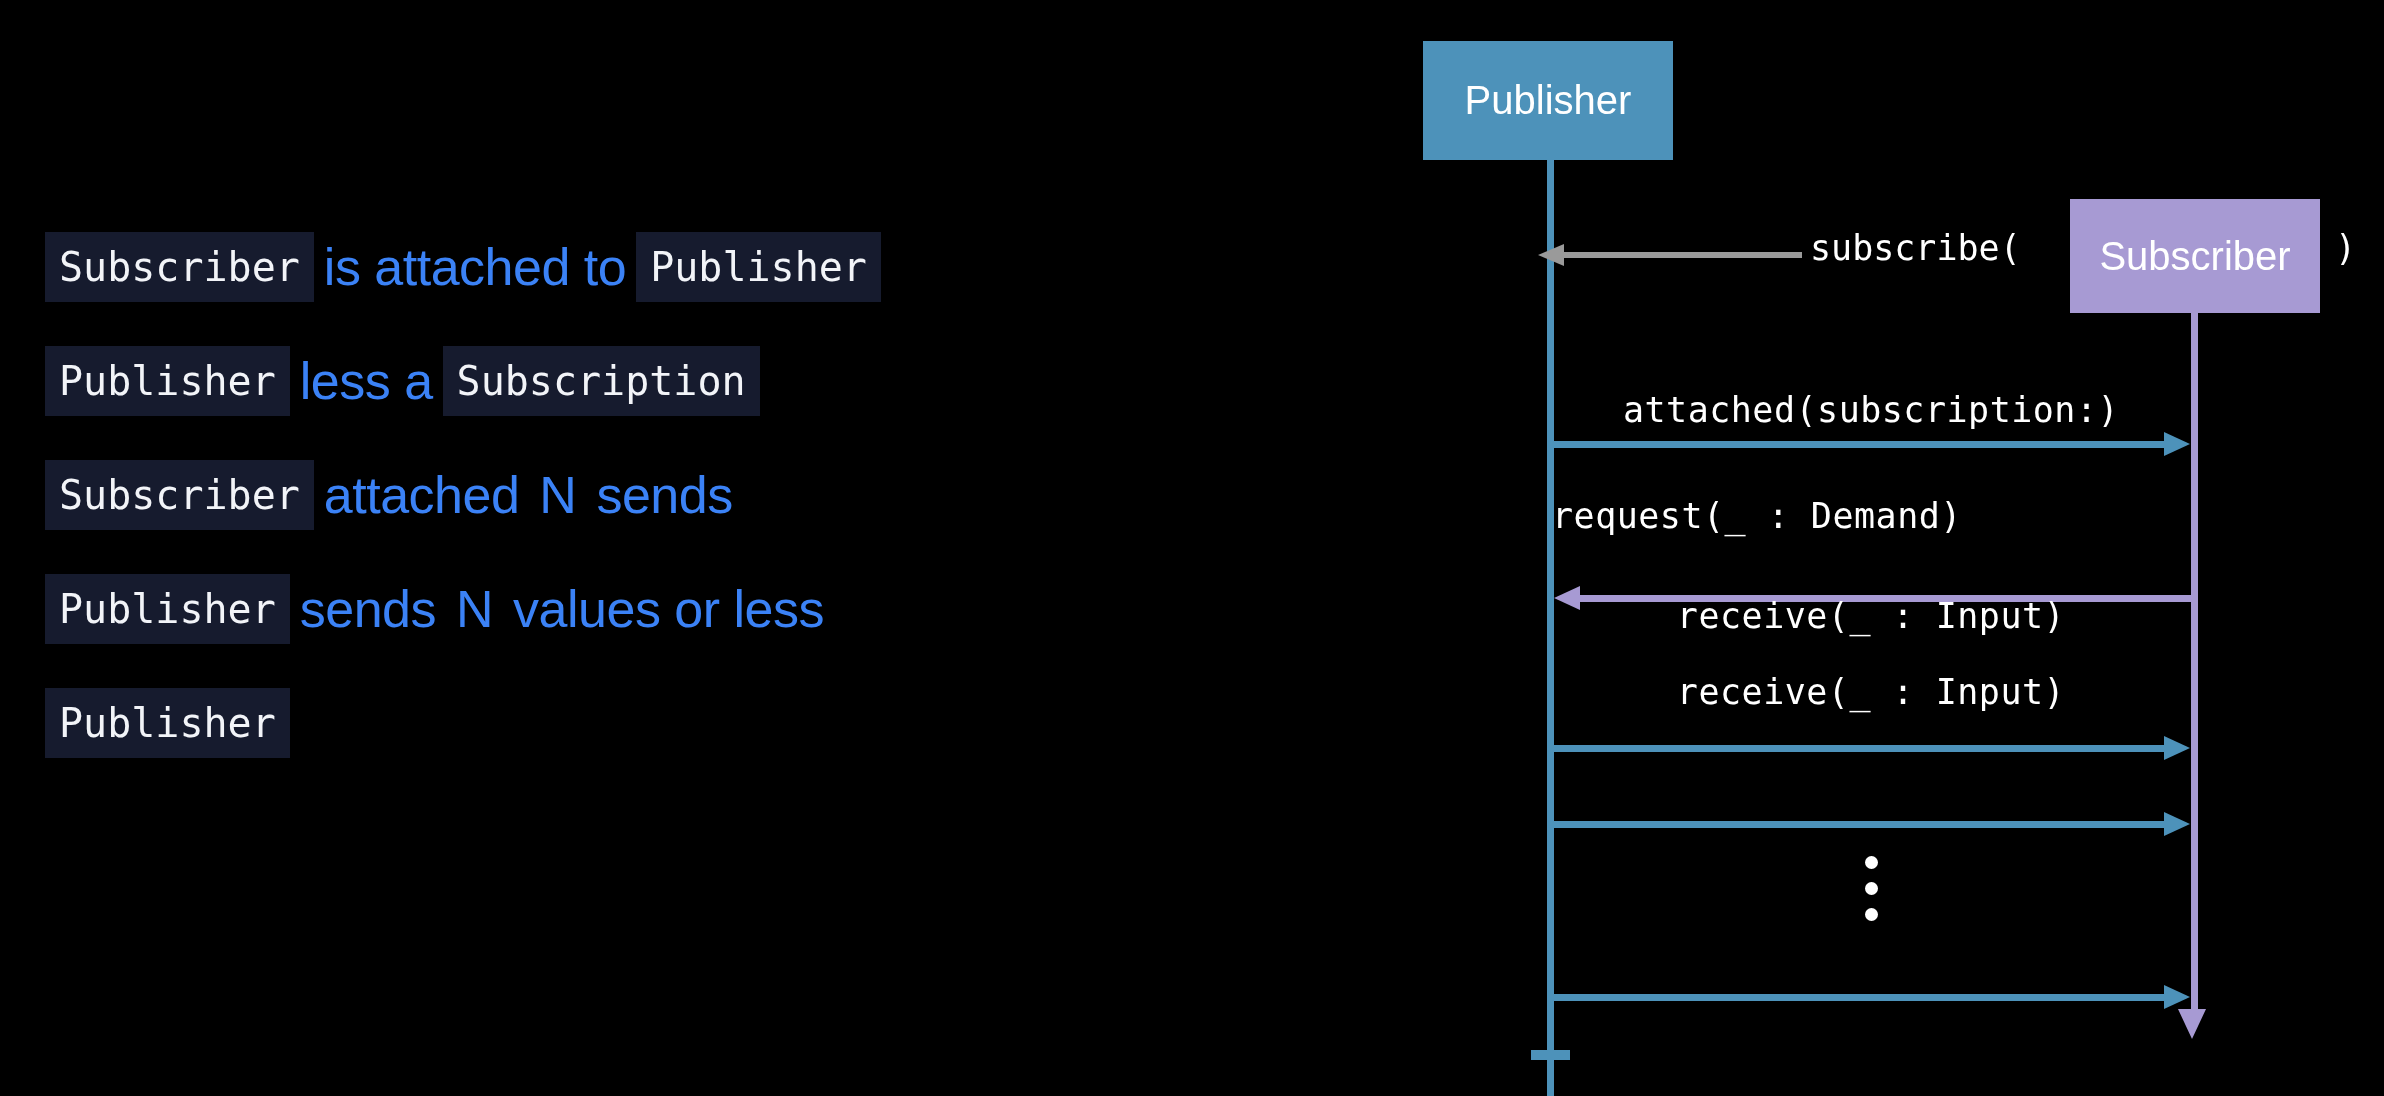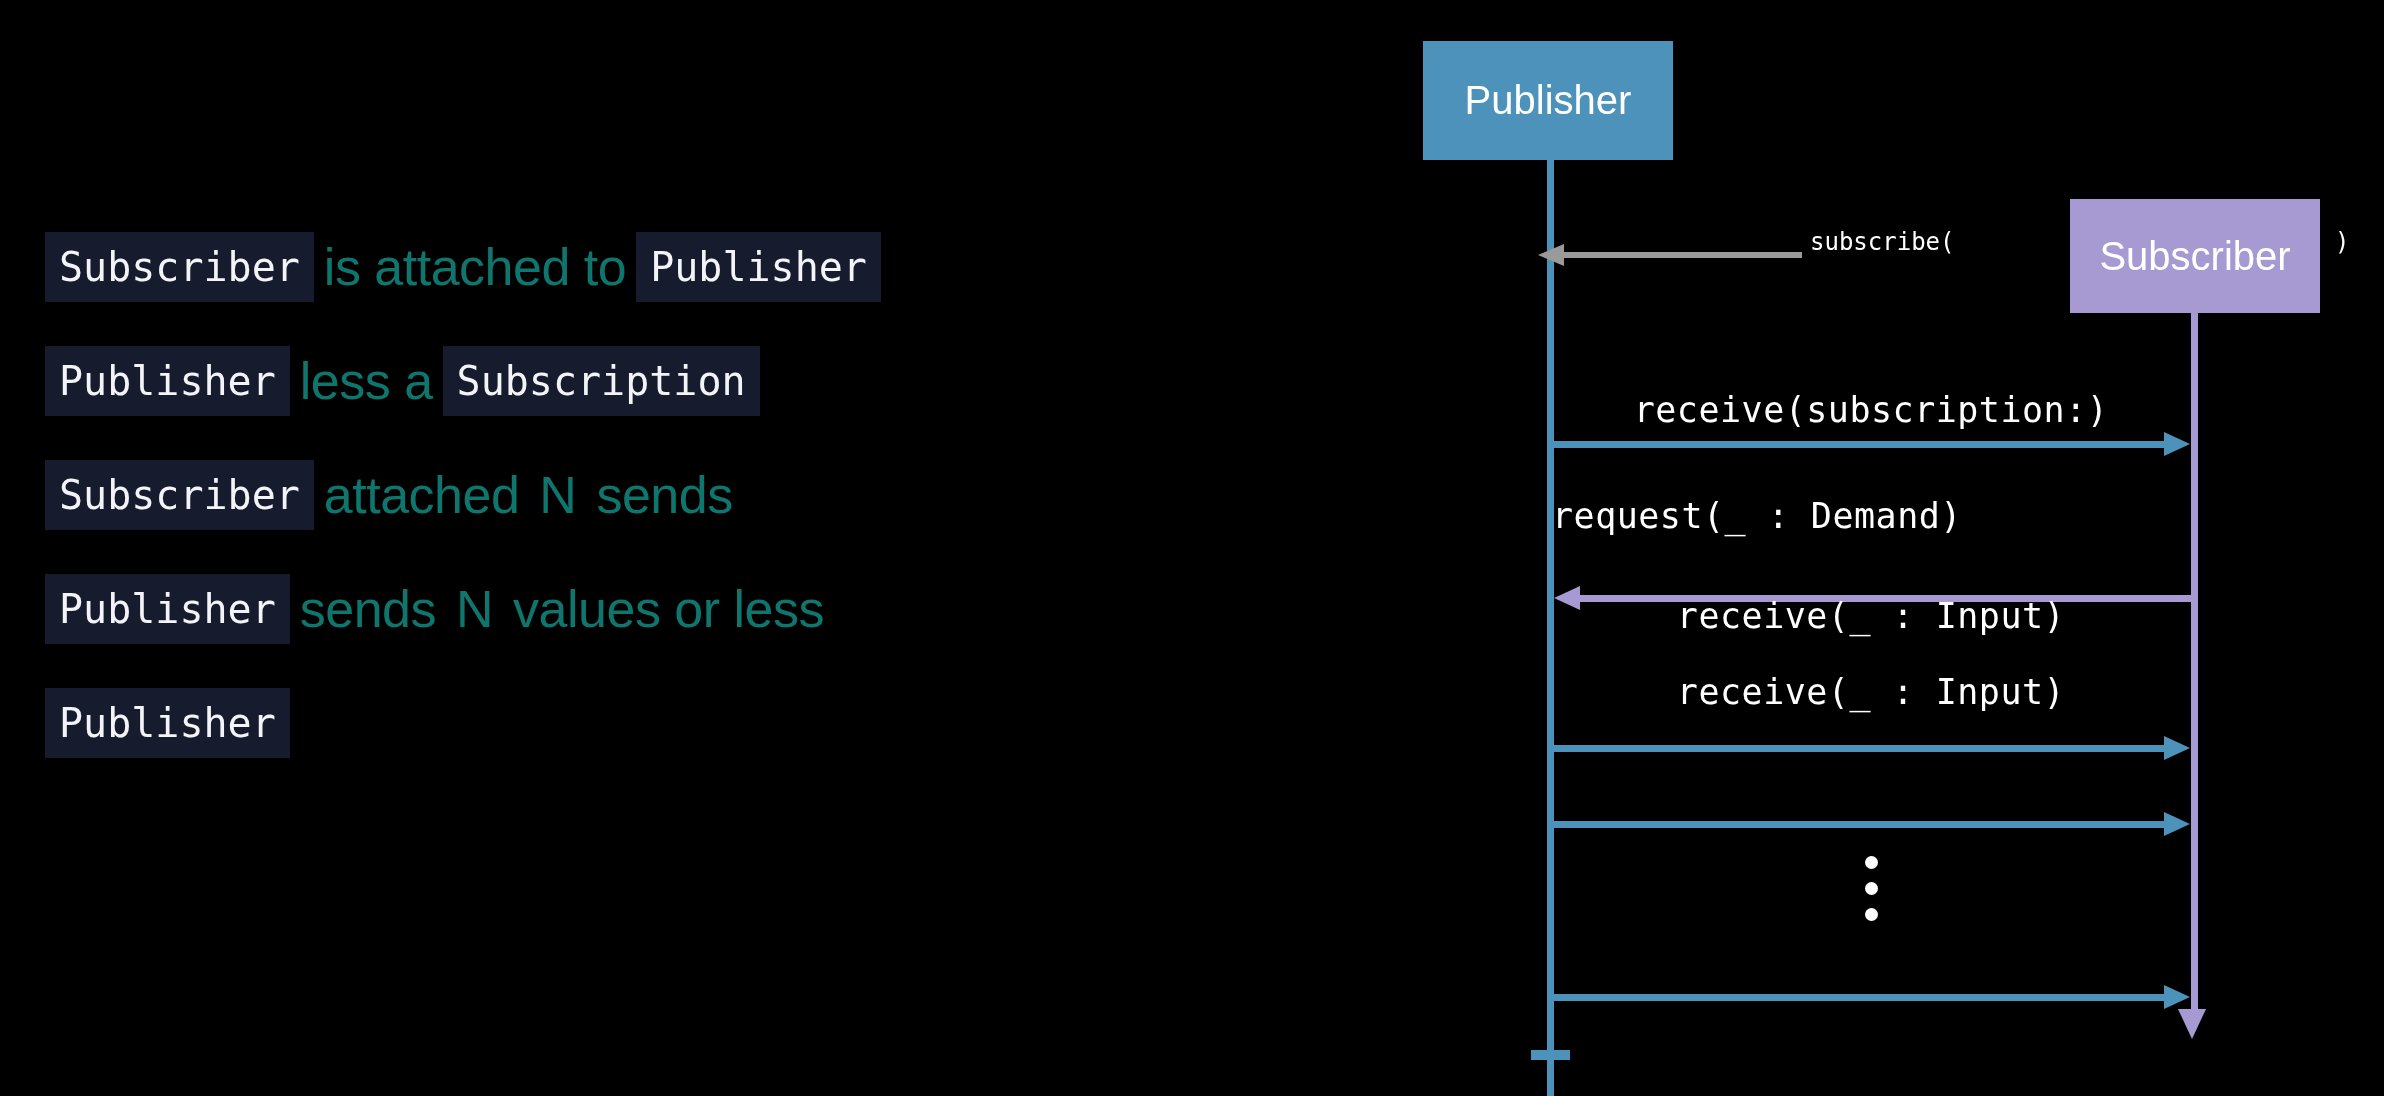--- a/index.html
+++ b/index.html
@@ -42,21 +42,21 @@
     font-size: 40px;
     line-height: 70px;
     padding: 0 14px;
     letter-spacing: 0px;
   }
   .prose {
     display: inline-block;
     font-family: "Liberation Sans", sans-serif;
     font-size: 52px;
     font-weight: 400;
-    color: #0f766e;
+    color: #3b82f6;
     padding: 0 10px;
     letter-spacing: -0.5px;
   }
 
   
   .diagram {
     position: absolute;
     left: 0;
     top: 0;
     width: 2384px;
@@ -188,21 +188,21 @@
     display: block;
     width: 13px;
     height: 13px;
     border-radius: 50%;
     background: #ffffff;
   }
 
   .call-text {
     position: absolute;
     font-family: "DejaVu Sans Mono", "Liberation Mono", monospace;
-    font-size: 24px;
+    font-size: 35px;
     color: #ffffff;
     white-space: nowrap;
   }
 </style>
 </head>
 <body>
 
 <div id="stage">
 
   <div class="bullet-list">
@@ -255,21 +255,21 @@
     <div class="down-arrow-head" style="left:2178px; top:1009px;"></div>
 
     <div class="call-text" style="left:1810px; top:228px;">subscribe(</div>
     <div class="call-text" style="left:2335px; top:228px;">)</div>
 
     <div class="arrow gray to-left" style="left:1562px; top:252px; width:240px;">
       <div class="shaft" style="width:240px;"></div>
       <div class="head"></div>
     </div>
 
-    <div class="msg-label" style="left:1552px; top:390px; width:638px; text-align:center;">receive(subscription:)</div>
+    <div class="msg-label" style="left:1552px; top:390px; width:638px; text-align:center;">attached(subscription:)</div>
     <div class="arrow blue to-right" style="left:1552px; top:441px; width:614px;">
       <div class="shaft" style="width:614px;"></div>
       <div class="head"></div>
     </div>
 
     <div class="msg-label" style="left:1552px; top:496px; width:638px; text-align:left;">request(_ : Demand)</div>
     <div class="arrow purple to-left" style="left:1578px; top:595px; width:616px;">
       <div class="shaft" style="width:616px;"></div>
       <div class="head"></div>
     </div>

